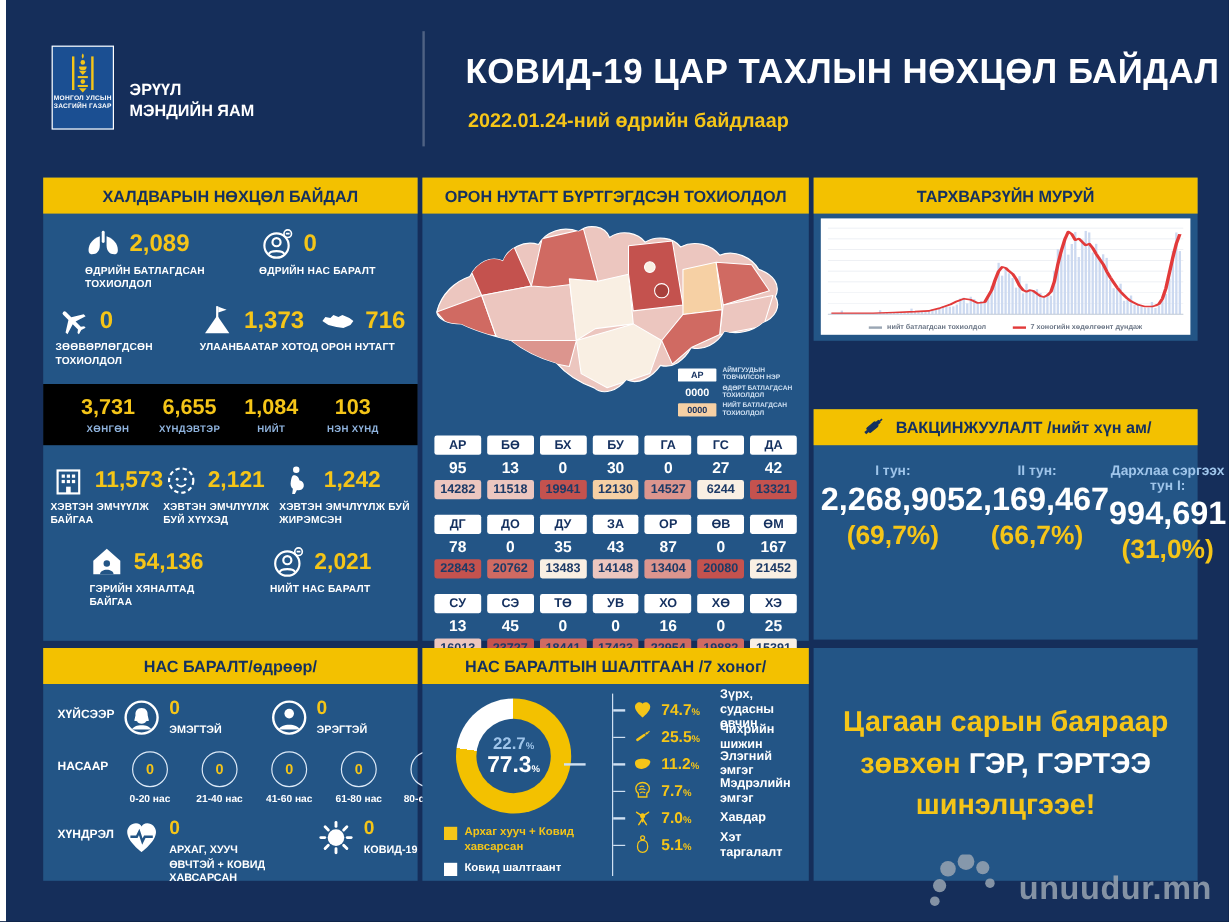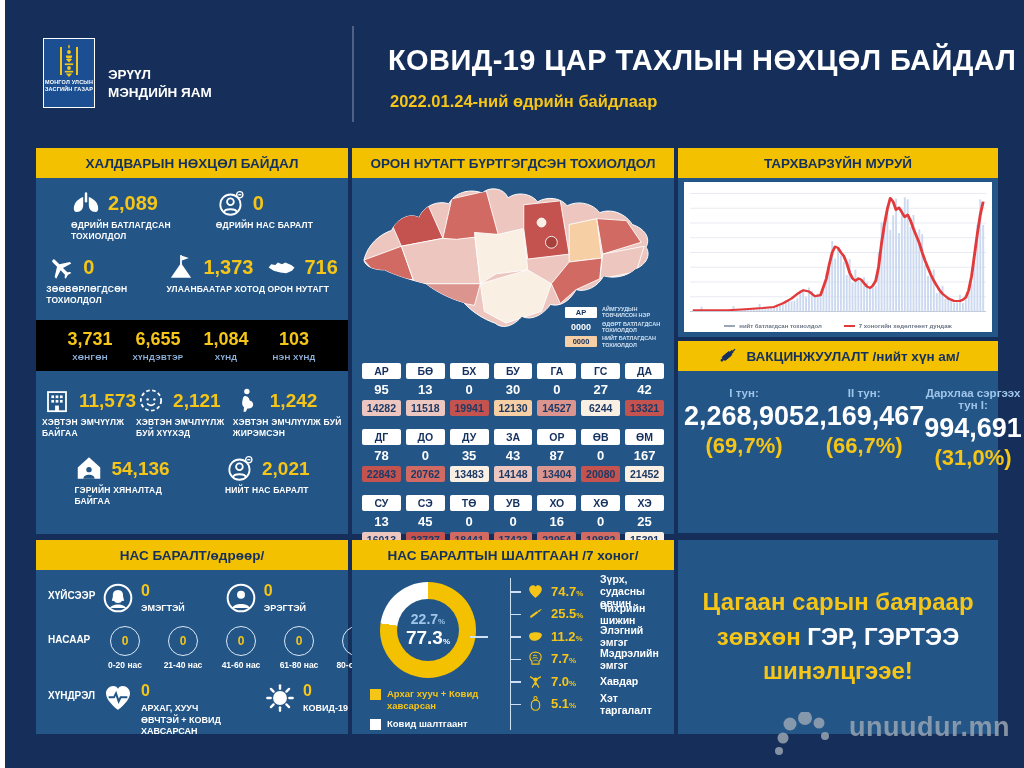--- a/index.html
+++ b/index.html
@@ -16,21 +16,21 @@
   #page-title{position:absolute;left:388px;top:44px;margin:0;color:#fff;font-size:29px;font-weight:700;letter-spacing:.4px;}
   #report-date{position:absolute;left:390px;top:92px;color:#f5c518;font-size:16.5px;font-weight:700;}
 
   
   .panel{position:absolute;background:#235586;}
   .panel-head{height:30px;background:#f3c100;color:#14305f;font-weight:700;display:flex;align-items:center;justify-content:center;font-size:13.5px;gap:8px;text-align:center;}
   #p-infection{left:36px;top:148px;width:312px;height:386px;}
   #p-deaths{left:36px;top:540px;width:312px;height:194px;}
   #p-regions{left:352px;top:148px;width:322px;height:386px;}
   #p-causes{left:352px;top:540px;width:322px;height:194px;}
-  #p-curve{left:678px;top:148px;width:320px;height:189px;}
+  #p-curve{left:678px;top:148px;width:320px;height:136px;}
   #p-vacc{left:678px;top:341px;width:320px;height:192px;}
   #p-ann{left:678px;top:540px;width:320px;height:194px;}
 
   
   .drow{display:flex;justify-content:space-evenly;align-items:flex-start;margin-top:12px;padding:0 8px;}
   .stat{max-width:118px;}
   .stat-top{display:flex;align-items:center;gap:7px;}
   .ic{color:#fff;display:inline-flex;}
   .ic svg{width:30px;height:27px;}
   .val{color:#f5c518;font-size:20px;font-weight:700;}
@@ -118,21 +118,21 @@
   #dose-grid{display:grid;grid-template-columns:1fr 1fr 1fr 1fr;row-gap:16px;padding:16px 6px 0;text-align:center;}
   .dl{color:#9fc5ea;font-size:11.5px;font-weight:700;}
   .dv{color:#fff;font-size:27px;font-weight:700;margin-top:2px;}
   .dp{color:#f5c518;font-size:22px;font-weight:700;margin-top:1px;}
 
   
   #ann-text{position:absolute;inset:0;display:flex;flex-direction:column;align-items:center;justify-content:center;text-align:center;padding:0 14px;color:#f5c518;font-size:24px;font-weight:700;line-height:1.45;}
   #ann-text .em{color:#fff;}
 
   
-  #watermark{position:absolute;right:14px;bottom:12px;display:flex;gap:20px;opacity:.85;}
+  #watermark{position:absolute;right:14px;bottom:12px;display:flex;align-items:flex-end;gap:20px;opacity:.85;}
   #watermark svg{width:56px;height:44px;}
   #wm-text{color:#98a4b2;font-size:27px;font-weight:700;letter-spacing:.5px;}
 </style>
 </head>
 <body>
 
 <div id="canvas">
   <div id="edge-stripe"></div>
 
   <header>
@@ -230,21 +230,21 @@
               </svg>
             </span>
             <b class="val">716</b>
           </div>
     <div class="lbl">ОРОН НУТАГТ</div>
   </div>
       </div>
     <div id="sev-band">
         <div class="sev"><b>3,731</b><span>ХӨНГӨН</span></div>
         <div class="sev"><b>6,655</b><span>ХҮНДЭВТЭР</span></div>
-        <div class="sev"><b>1,084</b><span>ХҮНД</span></div>
+        <div class="sev"><b>1,084</b><span>НИЙТ</span></div>
         <div class="sev"><b>103</b><span>НЭН ХҮНД</span></div>
       </div>
     <div id="hosp-row-a" class="hrow">
         <div class="stat">
     <div class="stat-top">
             <span class="ic">
               <svg viewBox="0 0 24 24">
                 <rect x="4" y="4.5" width="16" height="17" fill="none" stroke="currentColor" stroke-width="1.6"></rect>
                 <g fill="currentColor">
                   <rect x="7" y="7.5" width="2.4" height="2.4"></rect>

